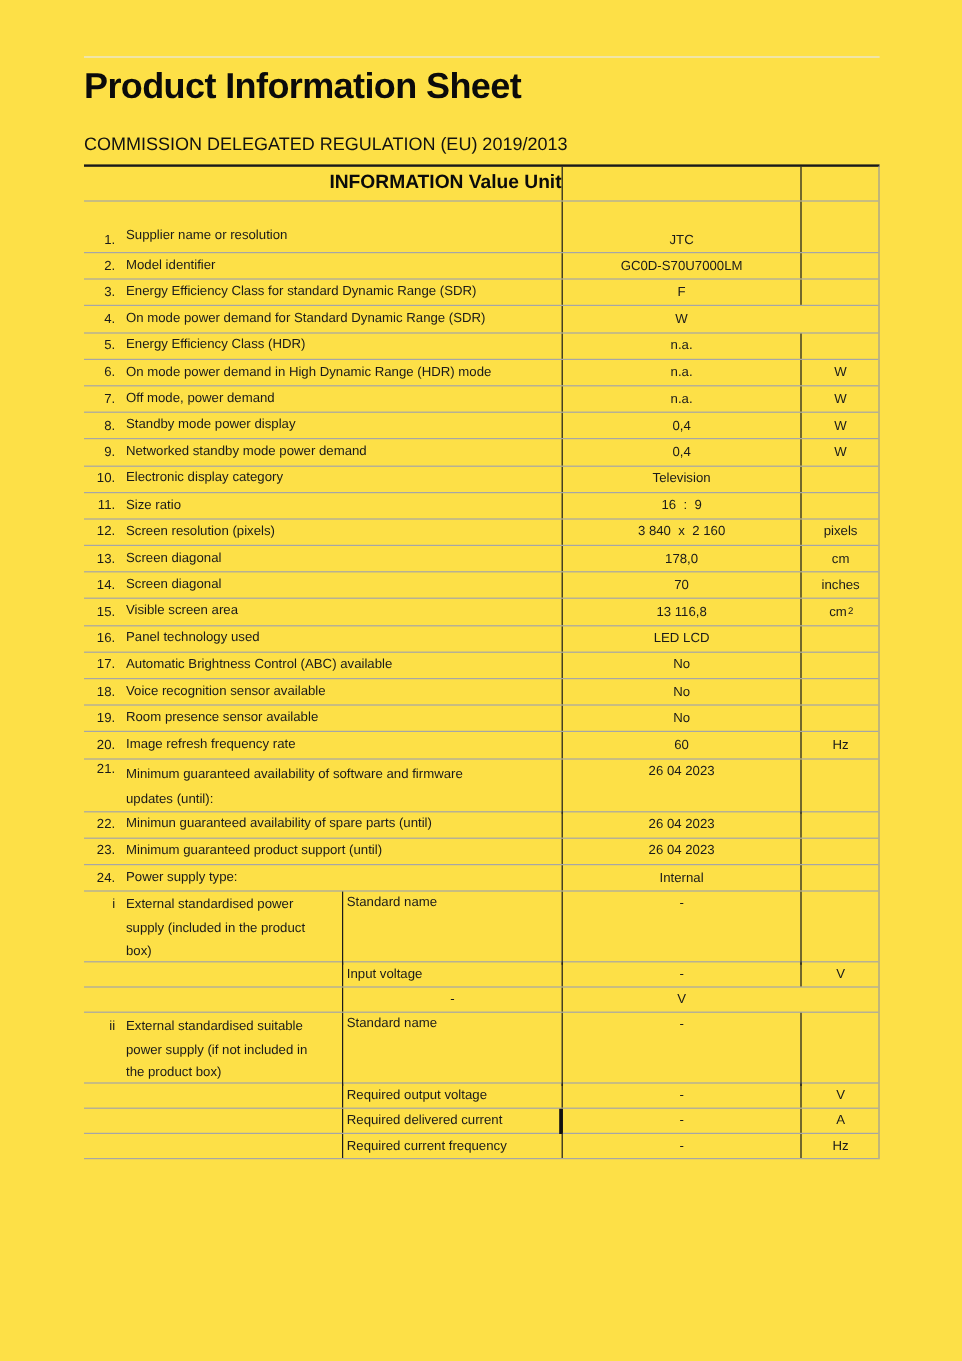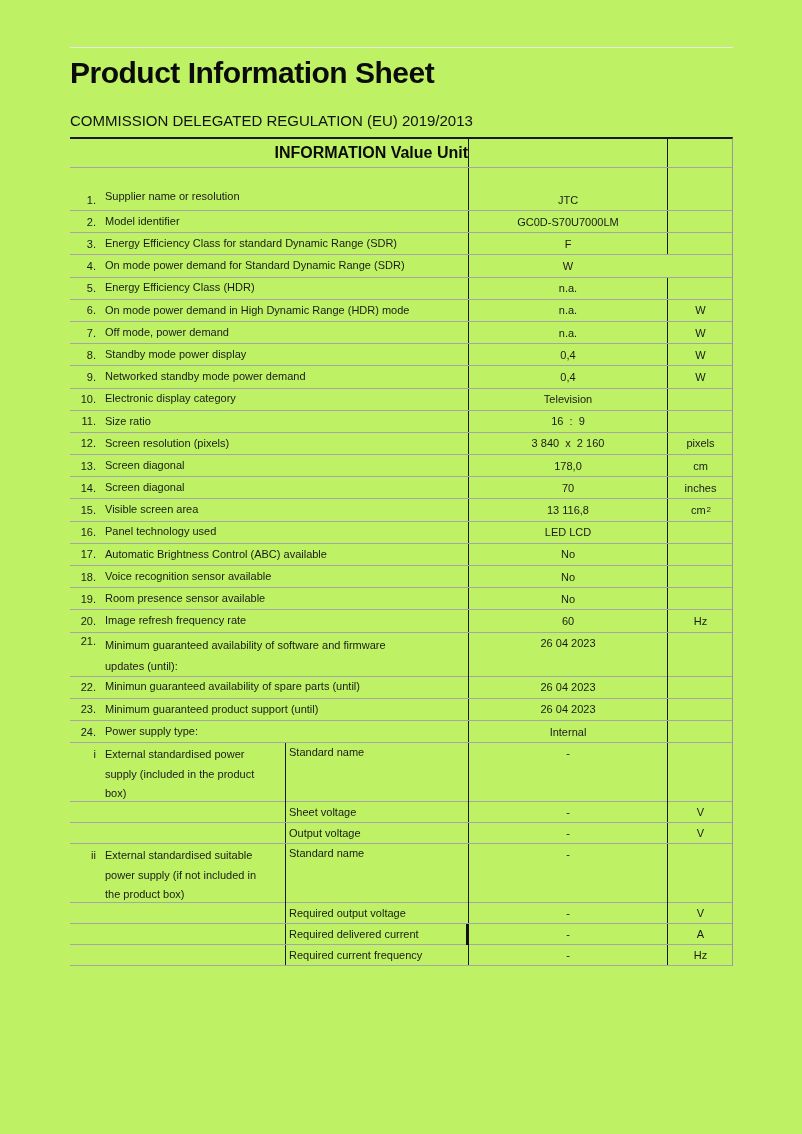--- a/index.html
+++ b/index.html
@@ -1,18 +1,18 @@
 <!DOCTYPE html>
 <html><head>
 <meta charset="utf-8">
 <style>
   * { margin:0; padding:0; box-sizing:border-box; }
   html,body { background:#ffffff; }
   .page {
-    position:relative; width:802px; height:1134px; background:#bef264;
+    position:relative; width:802px; height:1134px; background:#fde047;
     font-family:"Liberation Sans", sans-serif; color:#1a1a1a; overflow:hidden;
   }
   .content {
     position:absolute; left:70px; top:47px; width:663px;
     border-top:1px solid #e8e8e8;
   }
   .title {
     font-size:30px; font-weight:700; letter-spacing:-0.5px;
     padding-top:6px; line-height:38px; color:#0b0b0b;
   }
@@ -231,28 +231,27 @@
             <div class="plabel cell">External standardised power
 supply (included in the product
 box)</div>
             <div class="pfield cell">Standard name</div>
             <div class="val cell">-</div>
             <div class="unit cell"><span></span></div>
           </div>
           <div class="row prow r-field">
             <div class="num sub cell"></div>
             <div class="plabel cell"></div>
-            <div class="pfield cell">Sheet voltage</div>
+            <div class="pfield cell">Input voltage</div>
             <div class="val cell">-</div>
             <div class="unit cell"><span>V</span></div>
           </div>
           <div class="row prow r-field">
             <div class="num sub cell"></div>
             <div class="plabel cell"></div>
-            <div class="pfield cell">Output voltage</div>
             <div class="val cell">-</div>
             <div class="unit cell"><span>V</span></div>
           </div>
           <div class="row prow r-block">
             <div class="num sub cell">ii</div>
             <div class="plabel cell">External standardised suitable
 power supply (if not included in
 the product box)</div>
             <div class="pfield cell">Standard name</div>
             <div class="val cell">-</div>

